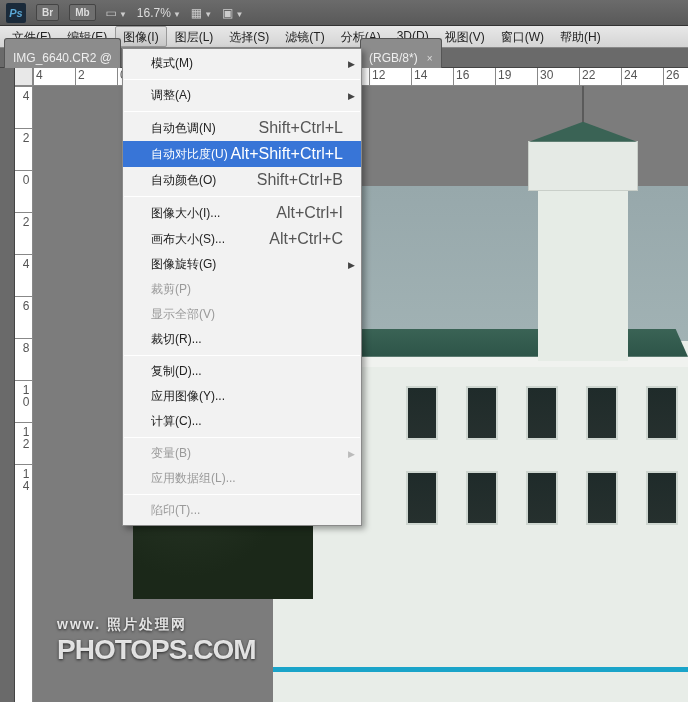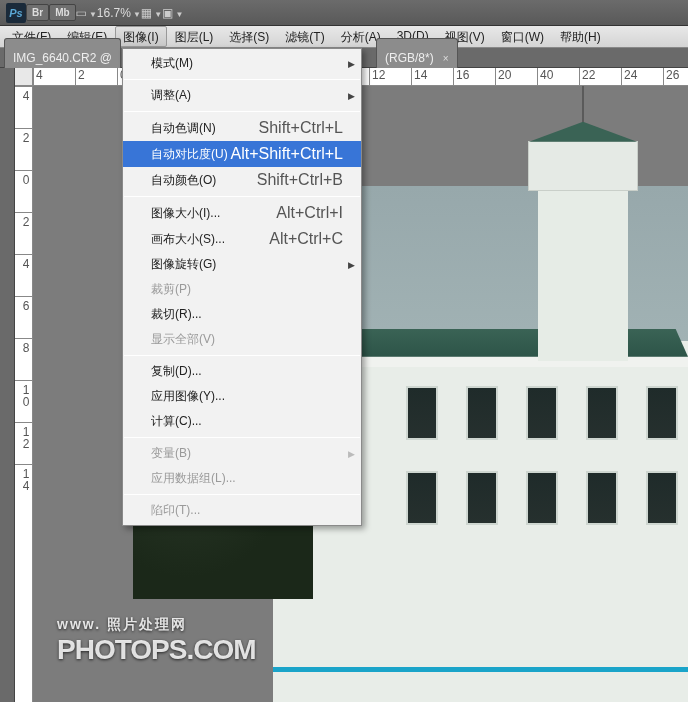--- a/index.html
+++ b/index.html
@@ -1,28 +1,28 @@
 <!DOCTYPE html>
 <html><head>
 <meta charset="utf-8">
 <style>
 * { margin:0; padding:0; box-sizing:border-box; font-family:"Microsoft YaHei",Tahoma,Arial,sans-serif; font-size:12px; }
 body { background:#535353; width:688px; height:702px; overflow:hidden; position:relative; }
-.titlebar { height:26px; background:linear-gradient(#6b6b6b,#595959); display:flex; align-items:center; padding:0 6px; border-bottom:1px solid #333; }
+.titlebar { height:26px; background:linear-gradient(#6b6b6b,#595959); display:flex; align-items:center; padding:0 6px; gap:10px; border-bottom:1px solid #333; }
 .ps-logo { width:20px; height:20px; background:#1a2a3a; border-radius:2px; display:flex; align-items:center; justify-content:center; color:#5aa7d4; font-weight:bold; font-size:11px; font-style:italic; font-family:Arial; }
 .tb-btn { background:#6f6f6f; border:1px solid #444; border-radius:2px; padding:2px 5px; color:#ddd; font-size:10px; font-weight:bold; }
 .tb-icon { color:#ccc; font-size:12px; }
 .zoom-disp { color:#ddd; font-size:11px; }
 .drop-arrow { color:#ccc; font-size:8px; margin-left:2px; }
 .menubar { height:22px; background:linear-gradient(#e8e8e8,#d4d4d4); display:flex; padding:0 4px; border-bottom:1px solid #888; }
 .menu-item { padding:3px 8px; color:#222; cursor:default; white-space:nowrap; }
 .menu-item.active { background:linear-gradient(#e0e0e0,#c8c8c8); border:1px solid #999; padding:2px 7px; border-radius:2px; }
 .tabstrip { height:20px; background:#6a6a6a; display:flex; align-items:center; padding-left:4px; border-bottom:1px solid #444; position:relative; }
 .doc-tab { background:#8c8c8c; color:#eee; font-size:11px; padding:12px 8px; border:1px solid #555; border-bottom:none; border-radius:3px 3px 0 0; white-space:nowrap; }
-.doc-tab2 { position:absolute; left:376px; }
+.doc-tab2 { position:absolute; left:360px; }
 .tab-close { color:#ddd; margin-left:6px; font-size:10px; }
 .workspace { position:absolute; top:68px; left:0; right:0; bottom:0; display:flex; }
 .toolbox { width:15px; background:#6a6a6a; border-right:1px solid #444; }
 .canvas-area { flex:1; position:relative; background:#7a7a7a; }
 .ruler-h { position:absolute; top:0; left:18px; right:0; height:18px; background:#fff; border-bottom:1px solid #888; display:flex; overflow:hidden; font-size:9px; color:#555; }
 .ruler-h .tick { position:absolute; top:0; border-left:1px solid #888; height:18px; width:40px; padding-left:2px; }
 .ruler-v { position:absolute; top:18px; left:0; width:18px; bottom:0; background:#fff; border-right:1px solid #888; overflow:hidden; font-size:9px; color:#555; }
 .ruler-v .tick { position:absolute; left:0; border-top:1px solid #888; width:18px; height:40px; writing-mode:vertical-rl; text-orientation:upright; padding-top:2px; letter-spacing:-2px; }
 .ruler-corner { position:absolute; top:0; left:0; width:18px; height:18px; background:#e8e8e8; border-right:1px solid #888; border-bottom:1px solid #888; }
 .photo-wrap { position:absolute; top:18px; left:18px; right:0; bottom:0; overflow:hidden; background:#7c7c7c; }
@@ -99,22 +99,22 @@
         <div class="tick" style="left: 42px;">2</div>
         <div class="tick" style="left: 84px;">0</div>
         <div class="tick" style="left: 126px;">2</div>
         <div class="tick" style="left: 168px;">4</div>
         <div class="tick" style="left: 210px;">6</div>
         <div class="tick" style="left: 252px;">8</div>
         <div class="tick" style="left: 294px;">10</div>
         <div class="tick" style="left: 336px;">12</div>
         <div class="tick" style="left: 378px;">14</div>
         <div class="tick" style="left: 420px;">16</div>
-        <div class="tick" style="left: 462px;">20</div>
-        <div class="tick" style="left: 504px;">40</div>
+        <div class="tick" style="left: 462px;">19</div>
+        <div class="tick" style="left: 504px;">30</div>
         <div class="tick" style="left: 546px;">22</div>
         <div class="tick" style="left: 588px;">24</div>
         <div class="tick" style="left: 630px;">26</div>
       </div>
     <div class="ruler-v" id="rv">
         <div class="tick" style="top: 0px;">4</div>
         <div class="tick" style="top: 42px;">2</div>
         <div class="tick" style="top: 84px;">0</div>
         <div class="tick" style="top: 126px;">2</div>
         <div class="tick" style="top: 168px;">4</div>
@@ -194,25 +194,25 @@
     <span>画布大小(S)...</span>
     <span class="shortcut">Alt+Ctrl+C</span>
   </div>
   <div class="dd-item">
     <span>图像旋转(G)</span>
     <span class="arrow">▶</span>
   </div>
   <div class="dd-item disabled">
     <span>裁剪(P)</span>
   </div>
+  <div class="dd-item disabled">
+    <span>显示全部(V)</span>
+  </div>
   <div class="dd-item">
     <span>裁切(R)...</span>
-  </div>
-  <div class="dd-item disabled">
-    <span>显示全部(V)</span>
   </div>
   <div class="dd-sep"></div>
   <div class="dd-item">
     <span>复制(D)...</span>
   </div>
   <div class="dd-item">
     <span>应用图像(Y)...</span>
   </div>
   <div class="dd-item">
     <span>计算(C)...</span>

